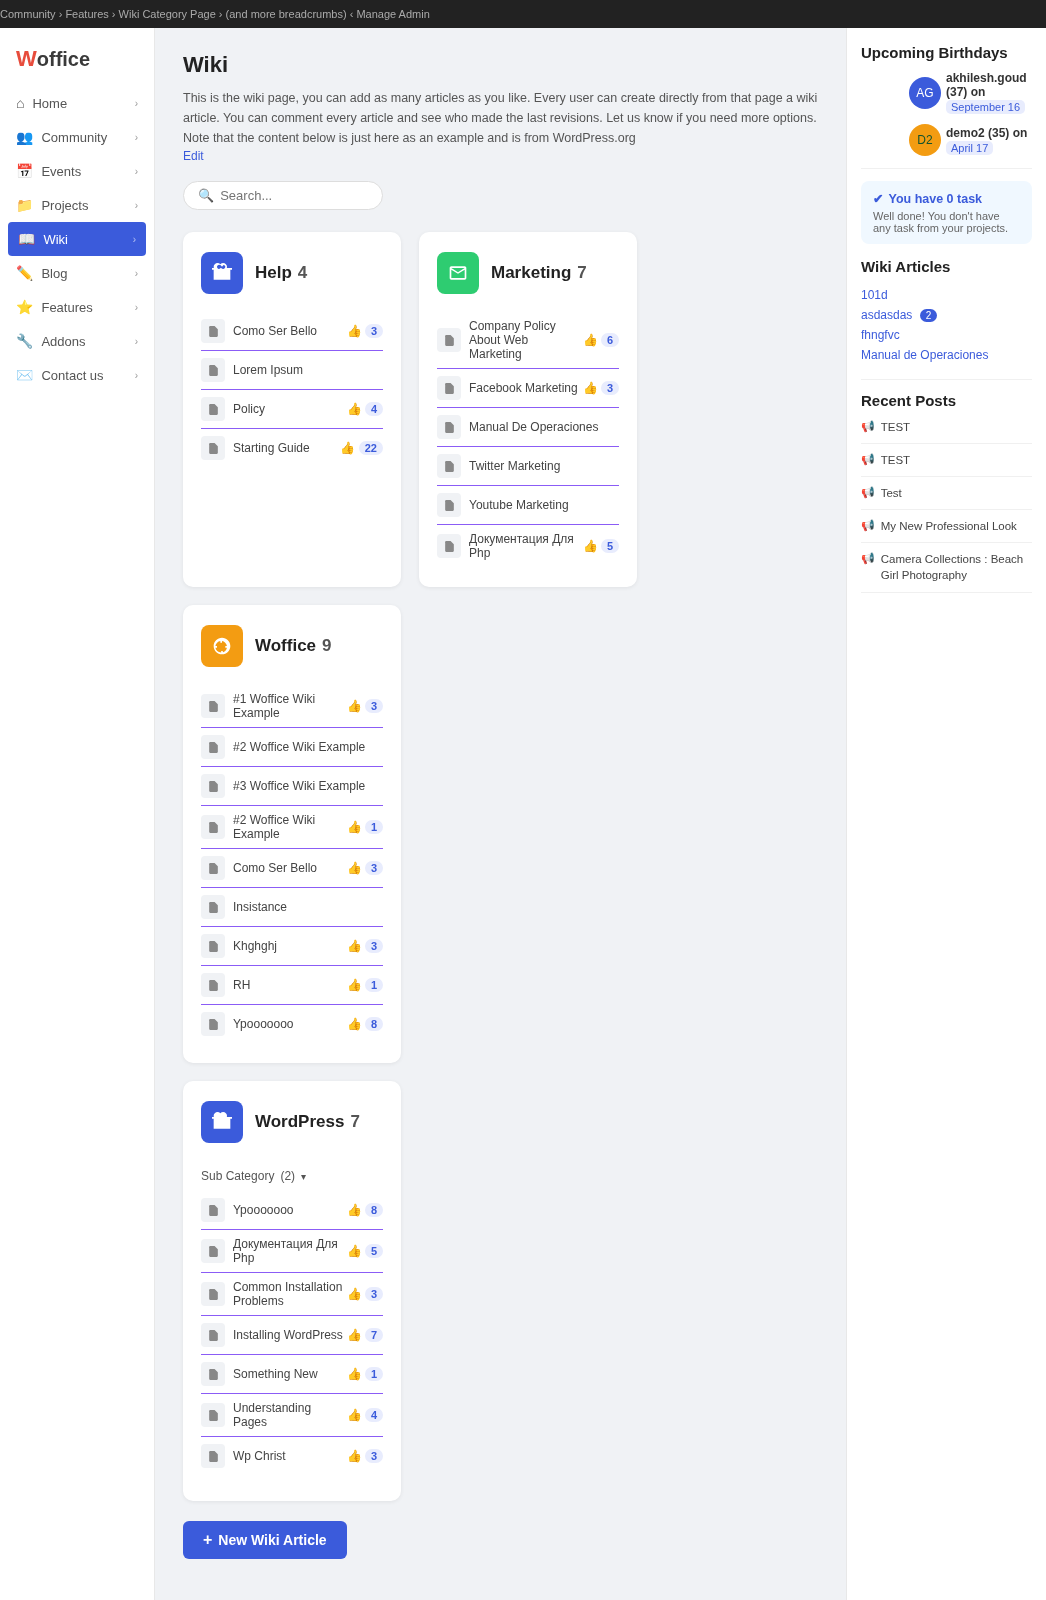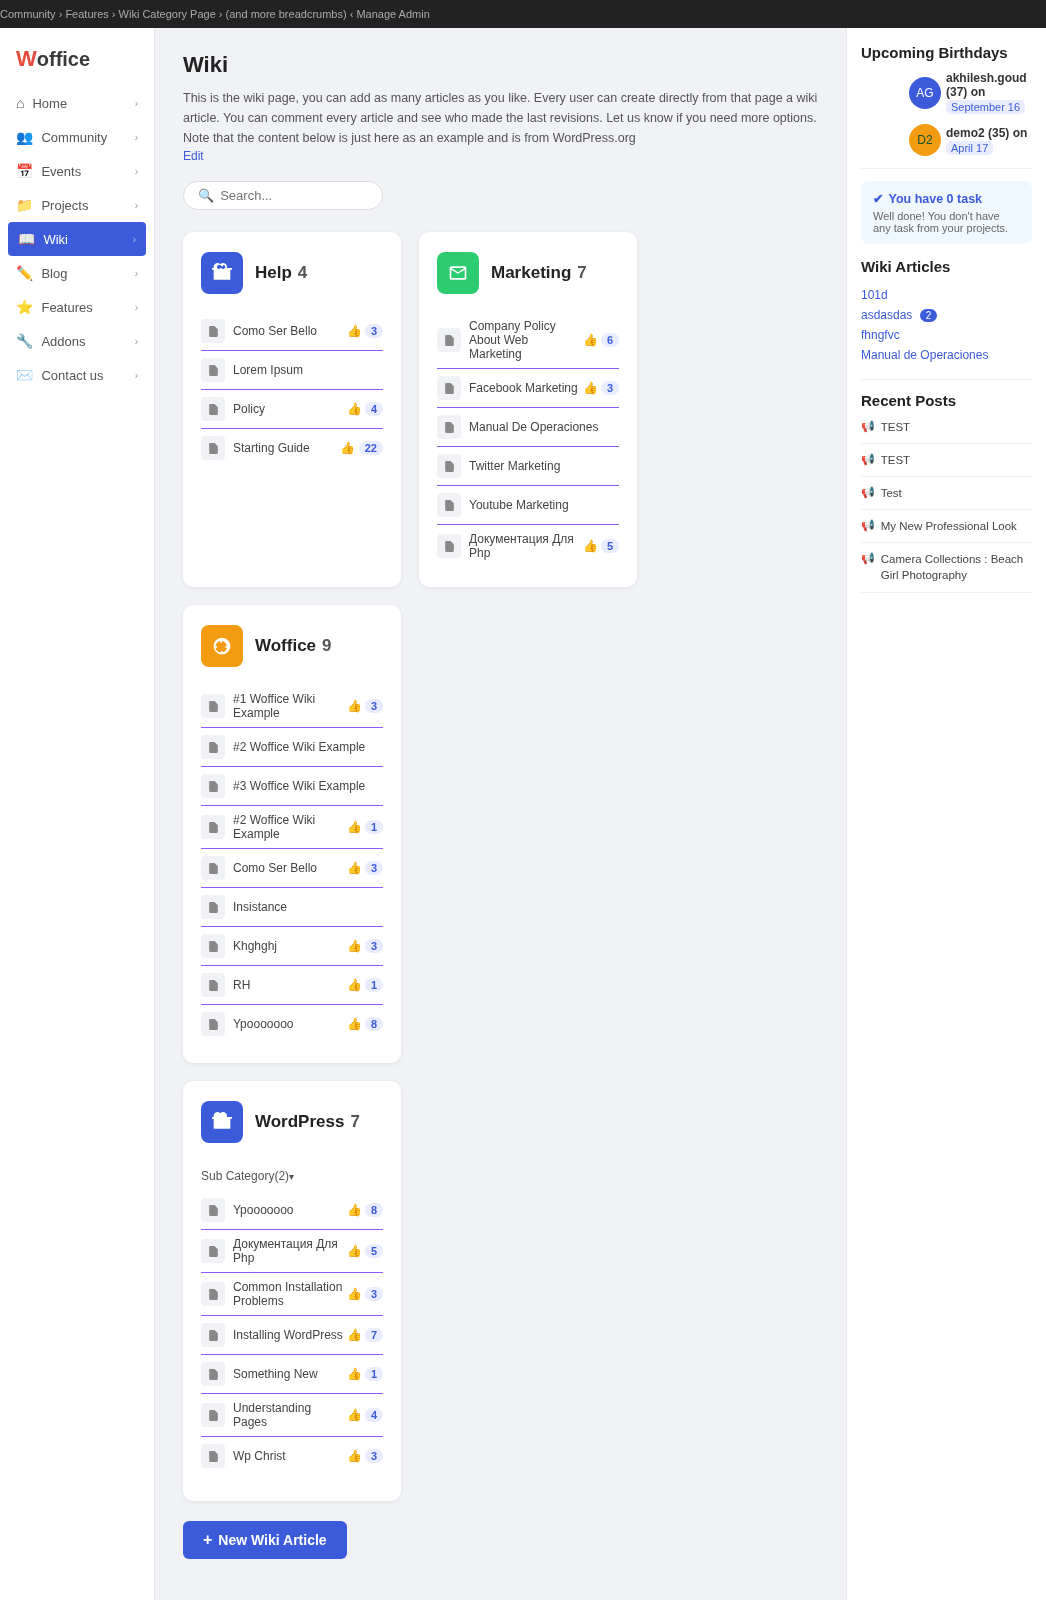--- a/index.html
+++ b/index.html
@@ -51,21 +51,21 @@
     .article-item:last-child { border-bottom: none; }
     .article-left { display: flex; align-items: center; }
     .article-icon { width: 24px; height: 24px; background: #f0f2f5; border-radius: 4px; margin-right: 8px; display: flex; align-items: center; justify-content: center; flex-shrink: 0; }
     .article-icon svg { width: 13px; height: 13px; fill: #888; }
     .article-name { font-size: 12px; color: #444; }
     .like-badge { display: flex; align-items: center; gap: 3px; font-size: 11px; color: #555; }
     .like-badge .thumb { color: #3b5bdb; font-size: 12px; }
     .like-num { background: #e8ecfd; color: #3b5bdb; border-radius: 10px; padding: 1px 6px; font-size: 11px; font-weight: 600; }
 
     
-    .sub-category-toggle { display: flex; align-items: center; gap: 0; font-size: 12px; color: #555; padding: 8px 0; cursor: pointer; }
+    .sub-category-toggle { display: flex; align-items: center; gap: 6px; font-size: 12px; color: #555; padding: 8px 0; cursor: pointer; }
     .sub-cat-arrow { font-size: 10px; }
 
     
     .category-card.wide { width: 218px; min-height: 420px; }
 
     
     .new-wiki-btn { background: #3b5bdb; color: #fff; border: none; border-radius: 6px; padding: 10px 20px; font-size: 14px; font-weight: 600; cursor: pointer; display: flex; align-items: center; gap: 6px; margin-top: 20px; }
     .new-wiki-btn .plus { font-size: 16px; font-weight: 700; }
 
     

